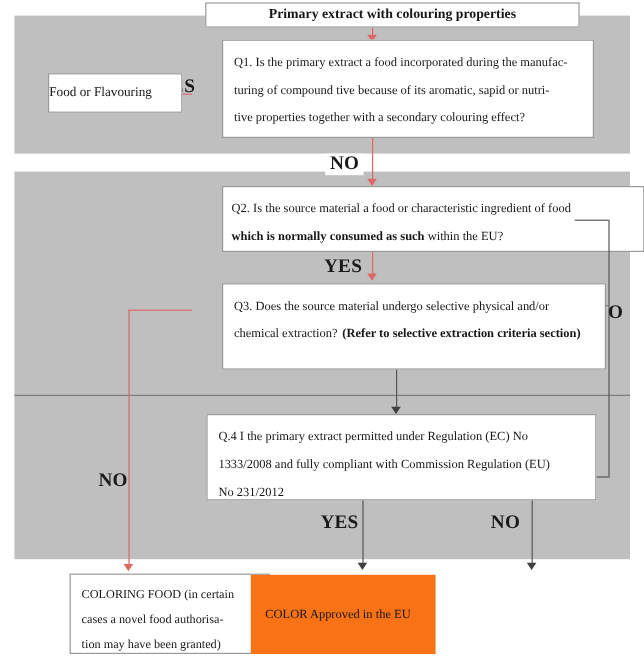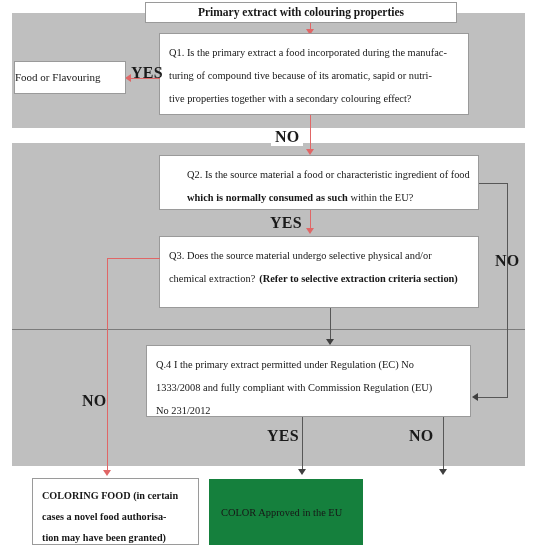--- a/index.html
+++ b/index.html
@@ -7,44 +7,44 @@
        font-family:"Liberation Serif","DejaVu Serif",serif;color:#171717;}
   .canvas{position:absolute;left:0;top:0;width:537px;height:550px;}
 
   
   .band{position:absolute;background:#bfbfbf;}
   .band1{left:12px;top:13px;width:513px;height:115px;}
   .band2{left:12px;top:143px;width:513px;height:323px;}
   .band-divider{position:absolute;left:12px;top:329px;width:513px;height:1px;background:#7b7b7b;}
 
   
-  .box{position:absolute;background:#ffffff;border:1px solid #9a9a9a;box-sizing:border-box;}
+  .box{position:absolute;background:#ffffff;border:1px solid #9a9a9a;box-sizing:border-box;margin-left:26px;}
 
   #title-box{left:145px;top:2px;width:312px;height:21px;text-align:center;
              font-weight:bold;font-size:11.5px;line-height:19px;}
 
   #q1-box{left:159px;top:33px;width:310px;height:82px;padding:7px 9px 0 9px;}
   #food-box{left:14px;top:61px;width:112px;height:33px;text-align:left;
             font-size:11px;line-height:31px;}
 
-  #q2-box{left:159px;top:155px;width:320px;height:55px;padding:7px 9px 0 27px;}
+  #q2-box{left:159px;top:155px;width:352px;height:55px;padding:7px 9px 0 7px;}
   #q3-box{left:159px;top:236px;width:320px;height:72px;padding:7px 9px 0 9px;}
   #q4-box{left:146px;top:345px;width:325px;height:72px;padding:7px 9px 0 9px;}
 
   #coloring-box{left:32px;top:478px;width:167px;height:67px;padding:6px 9px 0 9px;}
 
   .qline{font-size:10.4px;line-height:23px;white-space:nowrap;}
   .b{font-weight:bold;}
 
-  #coloring-box .qline{font-size:10.2px;line-height:21px;font-weight:bold;}
+  #coloring-box .qline{font-size:10.2px;line-height:21px;}
 
   
   .result{position:absolute;box-sizing:border-box;font-size:10.4px;
           display:flex;align-items:center;padding-left:12px;}
-  #approved-box{left:209px;top:479px;width:154px;height:66px;background:#15803d;}
+  #approved-box{left:209px;top:479px;width:154px;height:66px;background:#f97316;}
   #notapproved-box{left:381px;top:479px;width:154px;height:66px;background:#767171;color:#141414;}
 
   
   .lbl{position:absolute;font-weight:bold;font-size:16px;letter-spacing:.2px;color:#1a1a1a;}
   #lbl-yes1{left:131px;top:64px;}
   #lbl-no1{left:271px;top:128px;background:#ffffff;padding:0 4px;}
   #lbl-yes2{left:270px;top:214px;}
   #lbl-no-right{left:495px;top:252px;}
   #lbl-no-left{left:82px;top:392px;}
   #lbl-yes3{left:267px;top:427px;}

